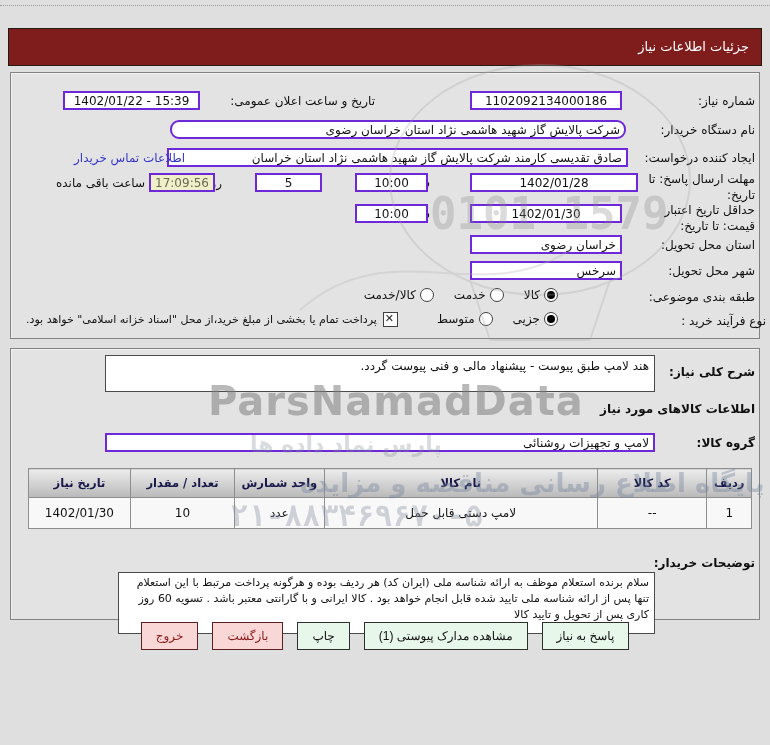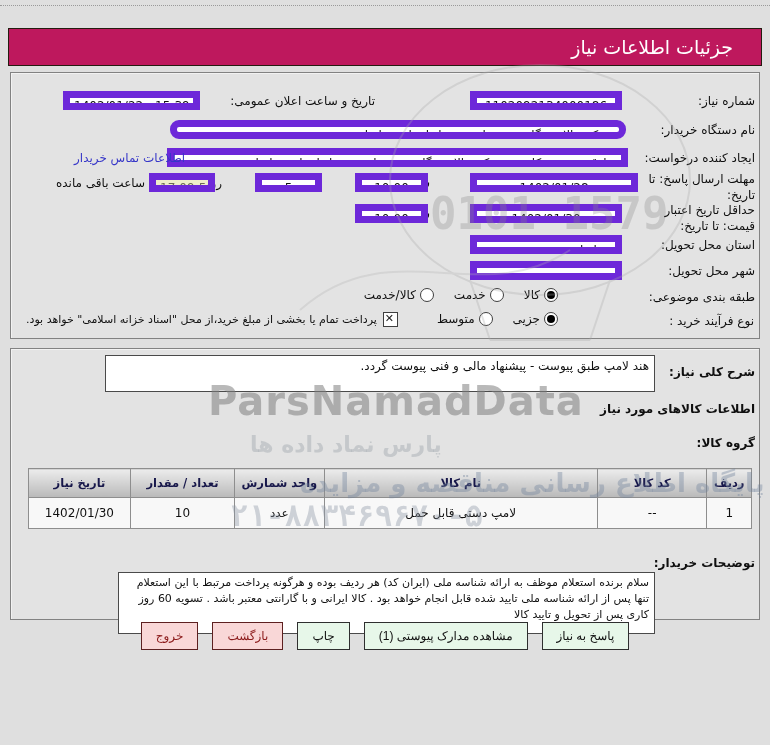--- a/index.html
+++ b/index.html
@@ -4,32 +4,32 @@
 <style>
   html,body{margin:0;padding:0;}
   .screen{
     position:relative; width:770px; height:745px; overflow:hidden;
     background:#dfdfdf; direction:rtl;
     font-family:"DejaVu Sans", sans-serif; color:#111;
   }
   .dots{position:absolute;top:5px;left:0;right:0;border-top:1px dotted #9a9a9a;}
   .titlebar{
     position:absolute;top:28px;left:8px;right:8px;height:38px;box-sizing:border-box;
-    background:#be185d;border:1px solid #241c10;color:#fff;font-size:19px;
-    line-height:36px;padding-right:28px; z-index:1;
+    background:#7f1d1d;border:1px solid #241c10;color:#fff;font-size:13px;
+    line-height:36px;padding-right:12px; z-index:1;
   }
   .panel{
     position:absolute;left:10px;right:10px;border:1px solid #828282;background:#e3e3e3;
     box-shadow:inset 1px 1px 0 #f2f2f2; z-index:1;
   }
   .lbl{position:absolute;font-size:12px;color:#101010;white-space:nowrap;z-index:2;}
   .lbl2{white-space:normal;width:122px;line-height:1.3;text-align:right;}
   .bold{font-weight:bold;}
   .inp{
-    position:absolute;height:19px;line-height:17px;background:#fff;border:7px solid #6d28d9;
+    position:absolute;height:19px;line-height:17px;background:#fff;border:2px solid #6d28d9;
     font-size:12px;padding:0 4px;box-sizing:border-box;overflow:hidden;white-space:nowrap;z-index:2;
   }
   .center{text-align:center;direction:ltr;}
   .cream{background:#efefc9;color:#6b6b55;}
   .link{position:absolute;color:#3636c8;font-size:12px;white-space:nowrap;z-index:2;cursor:pointer;}
   .radio{display:inline-block;width:12px;height:12px;border:1px solid #3f3f3f;border-radius:50%;
     background:#fff;vertical-align:-2px;position:relative;}
   .radio.on::after{content:"";position:absolute;inset:2px;background:#000;border-radius:50%;}
   .cb{display:inline-block;width:13px;height:13px;border:1px solid #3f3f3f;background:#fff;
     position:relative;vertical-align:-2px;}
@@ -127,21 +127,21 @@
     <span class="opt">
       <span class="radio"></span>
       <span>خدمت</span>
     </span>
     <span class="opt">
       <span class="radio"></span>
       <span>کالا/خدمت</span>
     </span>
   </div>
 
-  <div class="lbl" style="right:16px;top:314px;margin-left:12px;">نوع فرآیند خرید :</div>
+  <div class="lbl" style="right:4px;top:314px;margin-left:12px;">نوع فرآیند خرید :</div>
   <div class="optrow" style="right:212px;top:312px;">
     <span class="opt">
       <span class="radio on"></span>
       <span>جزیی</span>
     </span>
     <span class="opt">
       <span class="radio"></span>
       <span>متوسط</span>
     </span>
   </div>
@@ -151,20 +151,21 @@
   </div>
 
   <div class="panel" style="top:348px;height:270px;"></div>
 
   <div class="lbl bold" style="right:15px;top:365px;">شرح کلی نیاز:</div>
   <div class="tarea" style="left:105px;top:355px;width:550px;height:37px;">هند لامپ  طبق پیوست - پیشنهاد مالی و فنی پیوست گردد.</div>
 
   <div class="lbl bold" style="right:15px;top:402px;">اطلاعات کالاهای مورد نیاز</div>
 
   <div class="lbl bold" style="right:15px;top:436px;">گروه کالا:</div>
+  <div class="inp" style="left:105px;top:433px;width:550px;">لامپ و تجهیزات روشنائی</div>
 
   <table class="goods">
     <thead>
       <tr>
         <th style="width:42px;">ردیف</th>
         <th style="width:110px;">کد کالا</th>
         <th style="width:280px;">نام کالا</th>
         <th style="width:88px;">واحد شمارش</th>
         <th style="width:104px;">تعداد / مقدار</th>
         <th style="width:100px;">تاریخ نیاز</th>

